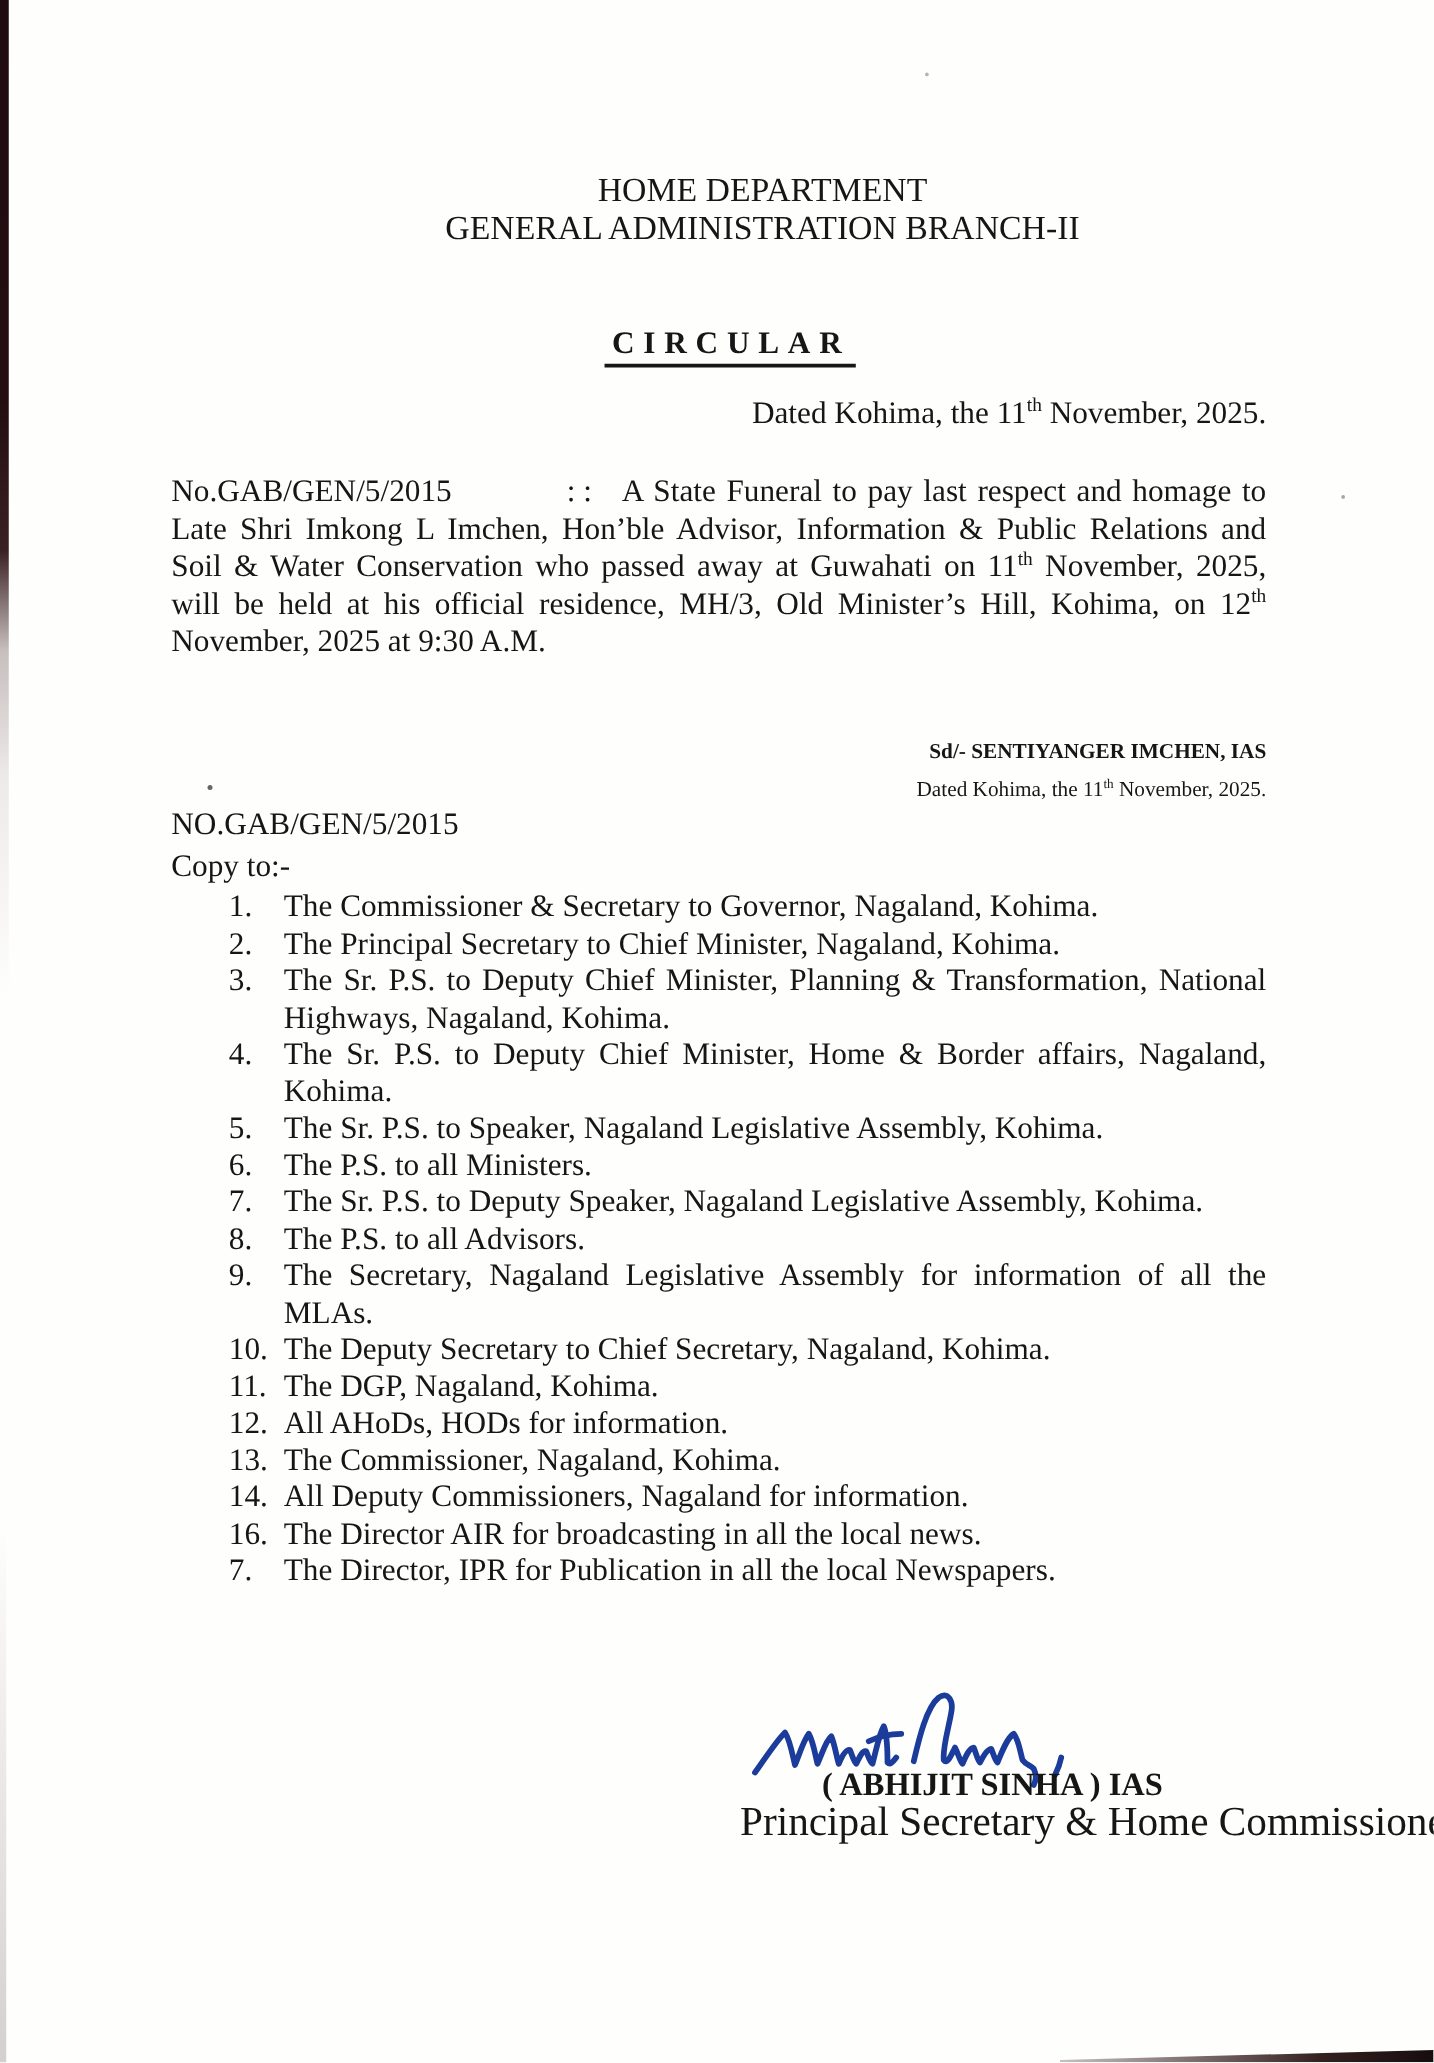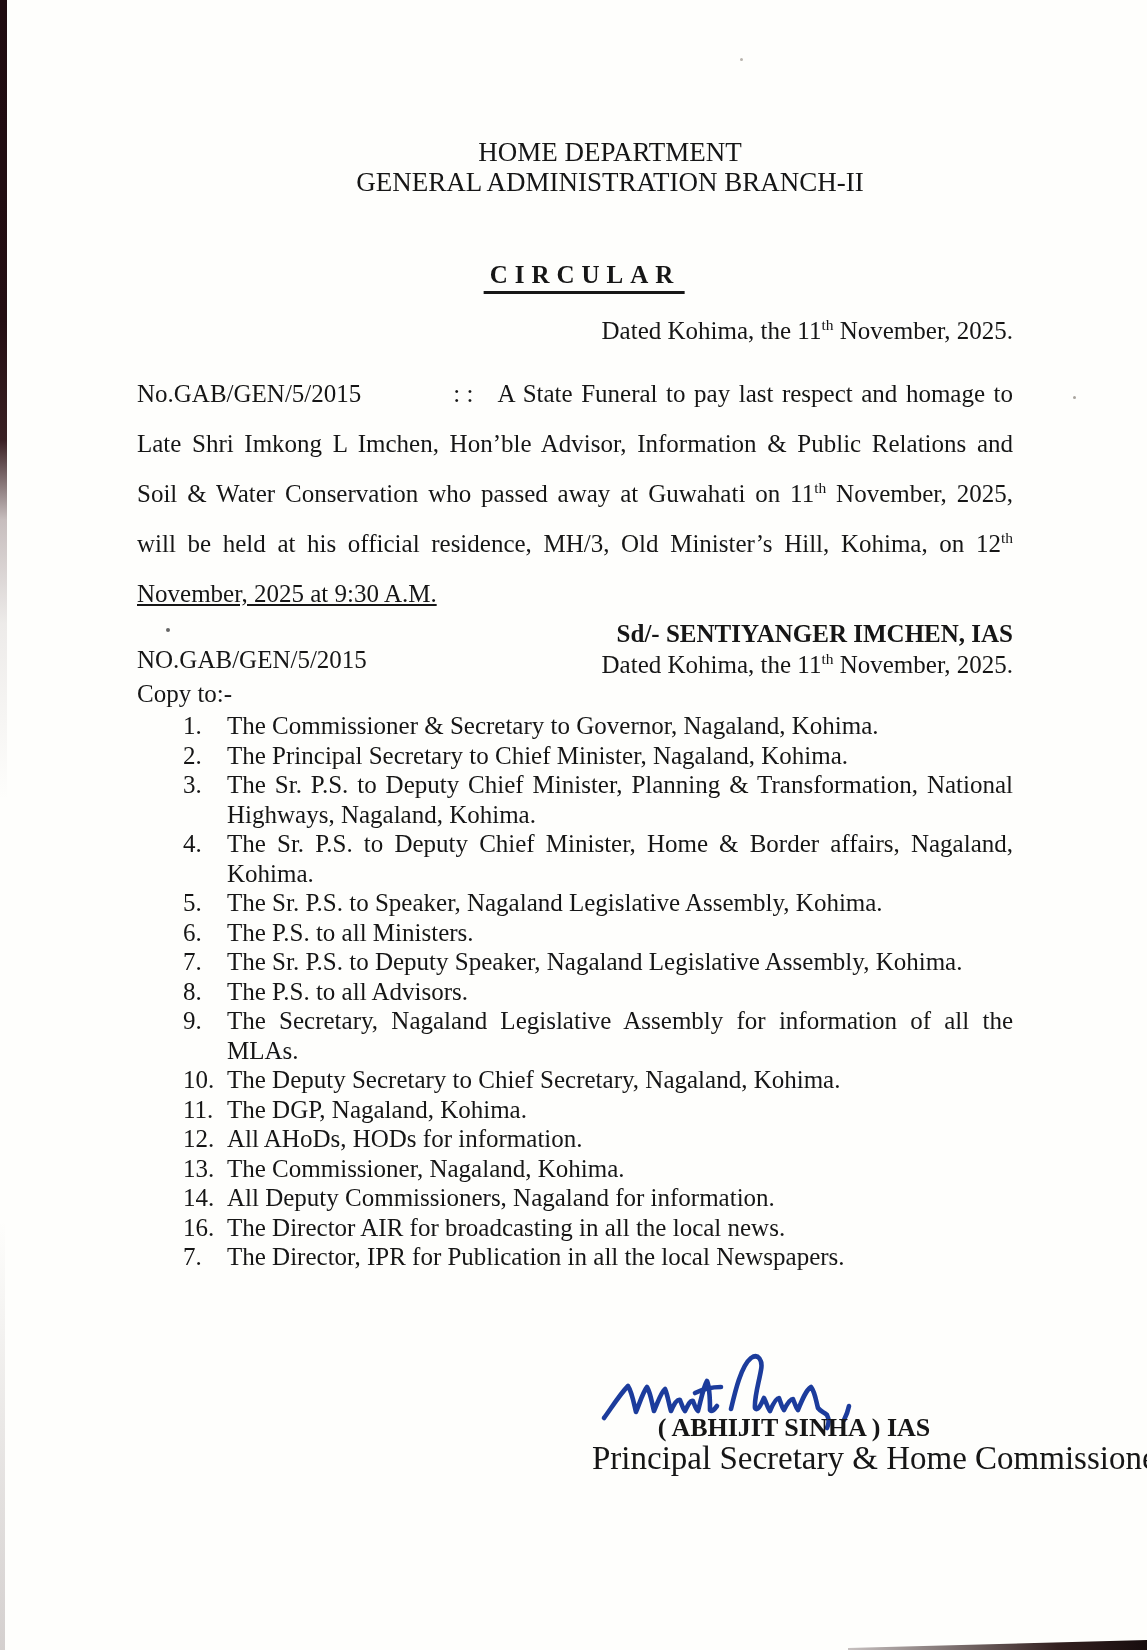--- a/index.html
+++ b/index.html
@@ -39,28 +39,28 @@
     left:584px;top:261px;transform:translateX(-50%);
     font-size:25px;font-weight:bold;letter-spacing:7px;white-space:nowrap;
     border-bottom:3px solid #171717;padding:0 4px 2px 6px;
   }
   .date-top{right:134px;top:317px;font-size:25px;white-space:nowrap;}
 
   sup{font-size:.62em;line-height:0;vertical-align:super;letter-spacing:0;}
 
   
   .para{left:137px;top:379px;width:876px;font-size:25px;line-height:30px;}
-  .p-line{display:block;text-align:justify;text-align-last:justify;margin-top:20px;}
-  .p-line.last{text-align:center;text-align-last:left;text-decoration:underline;}
+  .p-line{display:block;text-align:justify;text-align-last:justify;}
+  .p-line.last{text-align:center;text-align-last:left;}
   .p-first{display:flex;}
   .p-colon{margin-left:92px;white-space:pre;}
   .p-rest{flex:1;margin-left:24px;text-align:justify;text-align-last:justify;}
 
   
-  .sd-block{right:134px;top:618px;width:455px;font-size:25px;line-height:31px;}
+  .sd-block{right:134px;top:585px;width:455px;font-size:17px;line-height:31px;}
   .sd-line{text-align:right;font-weight:bold;white-space:nowrap;}
   .sd-role{text-align:center;}
   .sd-date{text-align:right;white-space:nowrap;}
 
   .ref-left{left:137px;top:646px;font-size:25px;white-space:nowrap;}
   .copy-to{left:137px;top:680px;font-size:25px;white-space:nowrap;}
 
   
   .copy-list{left:183px;top:711px;width:830px;font-size:25px;line-height:29.5px;}
   .li-row{display:flex;}

